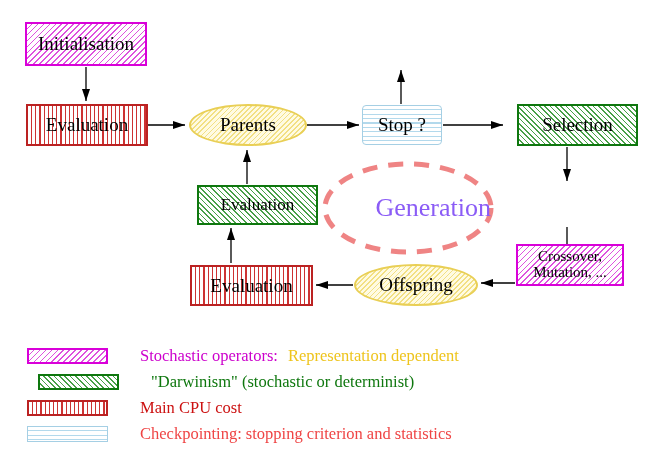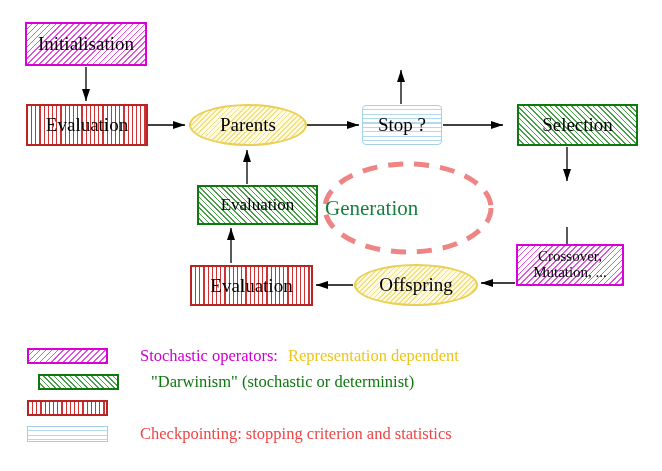--- a/index.html
+++ b/index.html
@@ -47,23 +47,23 @@
   }
   .ellipse-yellow {
     background: repeating-linear-gradient(135deg, #fffbe2 0 2.4px, #f2e084 2.4px 3.6px);
     border: 2px solid #e9cf55;
     border-radius: 50%;
   }
   .rounded { border-radius: 4px; }
   .node-generation {
     position: absolute;
     left: 325px; top: 164px; width: 166px; height: 88px;
-    display: flex; align-items: center; justify-content: flex-start;
-    color: #15803d;
-    font-size: 21px;
+    display: flex; align-items: center; justify-content: flex-end;
+    color: #8b5cf6;
+    font-size: 26px;
   }
   .two-line { font-size: 15px; flex-direction: column; }
   .two-line span { display: block; }
   .legend {
     position: absolute;
     left: 27px; top: 346px;
     width: 620px;
   }
   .legend-row {
     position: absolute;
@@ -164,20 +164,21 @@
       <div class="legend-label">
         <span class="t-magenta">Stochastic operators:</span><span class="t-gold">Representation dependent</span>
       </div>
     </div>
     <div class="legend-row" style="top:27px">
       <div class="swatch hatch-green"></div>
       <div class="legend-label t-green">"Darwinism" (stochastic or determinist)</div>
     </div>
     <div class="legend-row" style="top:53px">
       <div class="swatch stripe-red"></div>
+      <div class="legend-label t-red">Main CPU cost</div>
     </div>
     <div class="legend-row" style="top:79px">
       <div class="swatch stripe-cyan"></div>
       <div class="legend-label t-blue">Checkpointing: stopping criterion and statistics</div>
     </div>
   </div>
 
 </div>
 
 </body></html>

